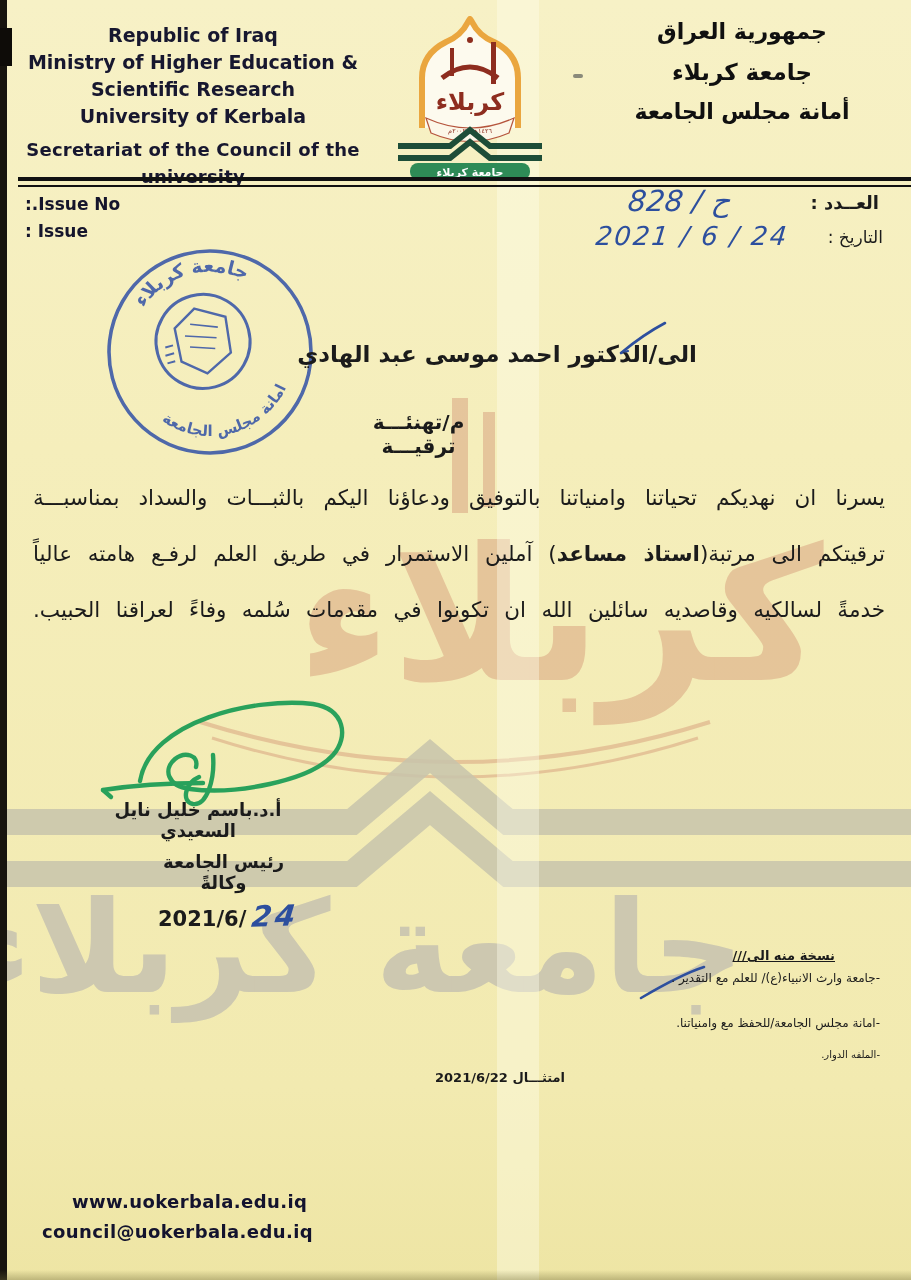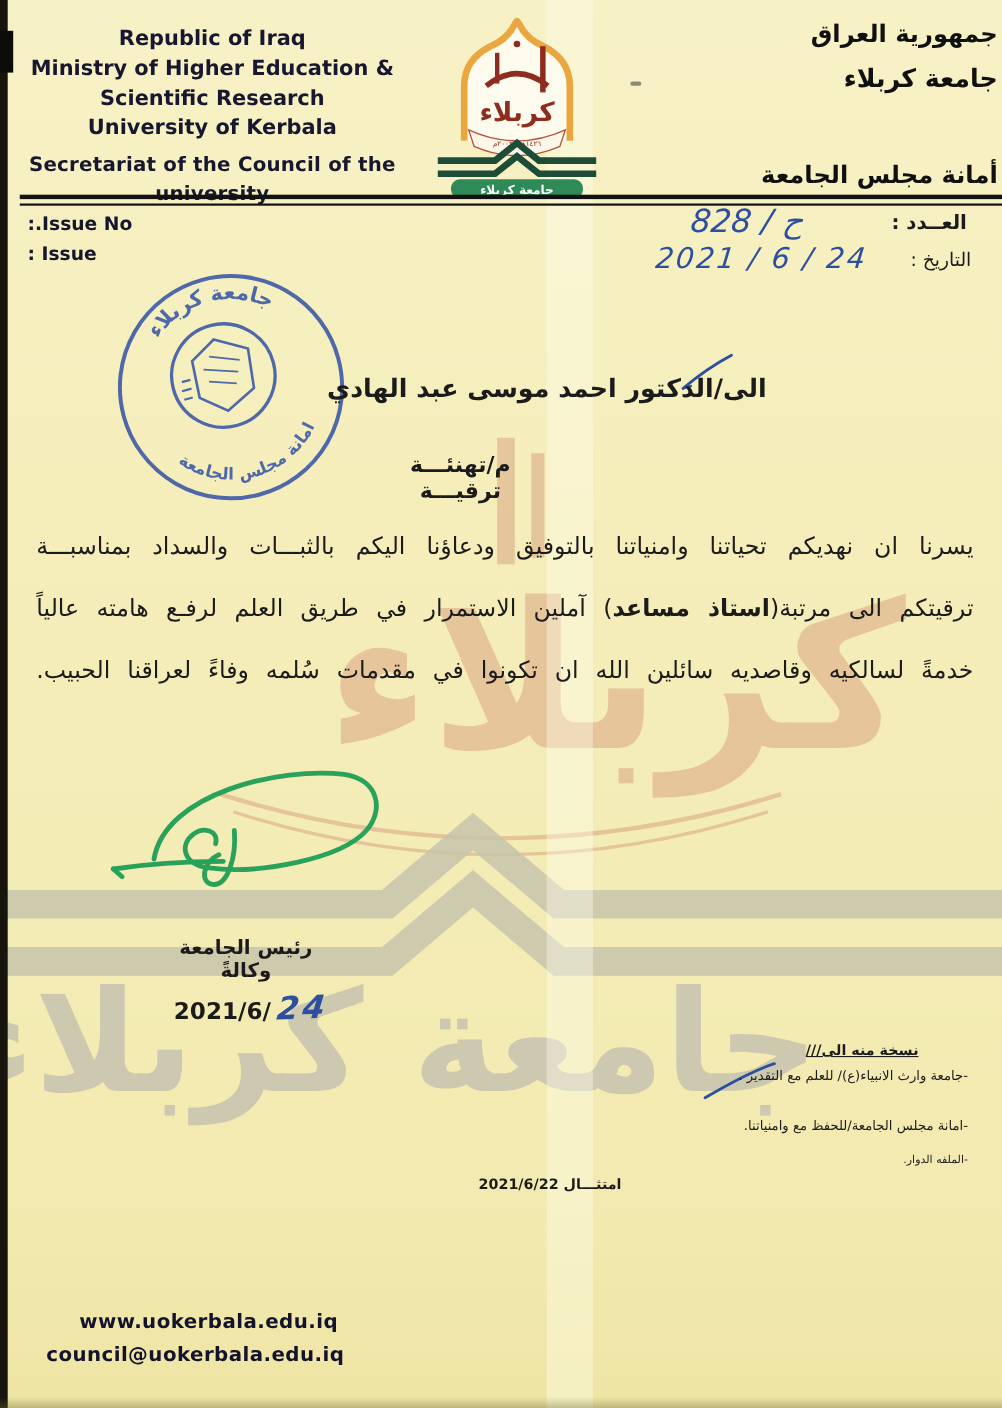--- a/index.html
+++ b/index.html
@@ -20,25 +20,25 @@
   .edge-left{left:0;top:0;width:7px;height:1280px;background:#17140e;z-index:6;}
   .edge-corner{left:0;top:28px;width:12px;height:38px;background:#0e0c08;z-index:6;}
   .edge-bottom{left:0;bottom:0;width:911px;height:10px;background:linear-gradient(180deg,rgba(110,105,55,0),rgba(110,105,55,.38));z-index:6;}
   .light-streak{left:497px;top:0;width:42px;height:1280px;background:rgba(255,255,238,.38);z-index:1;}
   .speck{left:573px;top:74px;width:10px;height:4px;background:#8a8a7a;border-radius:2px;z-index:4;}
   
   .hdr-en{left:12px;top:22px;width:362px;text-align:center;font-family:"DejaVu Sans",sans-serif;
           font-weight:bold;color:#17172f;z-index:3;}
   .hdr-en .l{font-size:19px;line-height:27px;}
   .hdr-en .l5{font-size:18px;line-height:27px;margin-top:6px;letter-spacing:.2px;}
-  .hdr-ar{right:4px;top:12px;width:330px;text-align:right;font-weight:bold;color:#101010;z-index:3;}
+  .hdr-ar{right:4px;top:12px;width:330px;text-align:center;font-weight:bold;color:#101010;z-index:3;}
   .hdr-ar .a1{font-size:22px;line-height:40px;}
   .hdr-ar .a2{font-size:20px;line-height:40px;}
   .hdr-ar .a3{font-size:23px;line-height:40px;}
-  .hdr-ar .a4{font-size:22px;line-height:40px;margin-top:48px;}
+  .hdr-ar .a4{font-size:22px;line-height:40px;}
   .sep{left:18px;top:177px;width:893px;height:4px;border-top:4px solid #121212;border-bottom:2px solid #121212;z-index:3;}
   
   .issue-label{left:25px;top:194px;font-size:17px;font-weight:bold;color:#15152c;z-index:3;}
   .date-label{left:25px;top:221px;font-size:17px;font-weight:bold;color:#15152c;z-index:3;}
   .adad-label{right:32px;top:192px;font-size:18px;font-weight:bold;z-index:3;}
   .tarikh-label{right:28px;top:227px;font-size:17px;font-weight:normal;z-index:3;}
   .hand{color:#2d4f9e;font-style:italic;transform:skewX(-6deg);letter-spacing:2px;z-index:3;}
   .adad-value{left:628px;top:184px;font-size:29px;}
   .tarikh-value{left:596px;top:221px;font-size:26px;}
   
@@ -162,20 +162,21 @@
 
   <svg class="abs" style="left:95px;top:693px;z-index:3;" width="345" height="122" viewBox="0 0 345 122">
     <g stroke="#1f9e57" stroke-width="4.4" fill="none" stroke-linecap="round" opacity="0.95">
       <path d="M45,88 C55,28 160,4 218,11 C250,16 254,44 238,62 C215,88 140,102 95,96 C72,93 68,76 80,66 C90,58 104,62 101,74"></path>
       <path d="M118,62 C120,86 112,113 98,111 C86,109 90,90 104,84"></path>
       <path d="M8,97 C40,92 75,90 108,90"></path>
       <path d="M8,97 L16,104"></path>
     </g>
   </svg>
 
+  <div class="abs sig-name rtl">أ.د.باسم خليل نايل السعيدي</div>
   <div class="abs sig-title rtl">رئيس الجامعة وكالةً</div>
   <div class="abs sig-date"><span>2021/6/</span><span class="hand-day">24</span></div>
 
   <div class="abs copies-head rtl">نسخة منه الى///</div>
   <svg class="abs" style="left:638px;top:964px;z-index:3;" width="70" height="38" viewBox="0 0 70 38">
     <path d="M3,34 C20,24 44,10 66,3" stroke="#2d4f9e" stroke-width="2.6" fill="none" stroke-linecap="round"></path>
   </svg>
   <div class="abs copy-item1 rtl">-جامعة وارث الانبياء(ع)/ للعلم مع التقدير .</div>
   <div class="abs copy-item2 rtl">-امانة مجلس الجامعة/للحفظ مع وامنياتنا.</div>
   <div class="abs copy-item3 rtl">-الملفه الدوار.</div>

